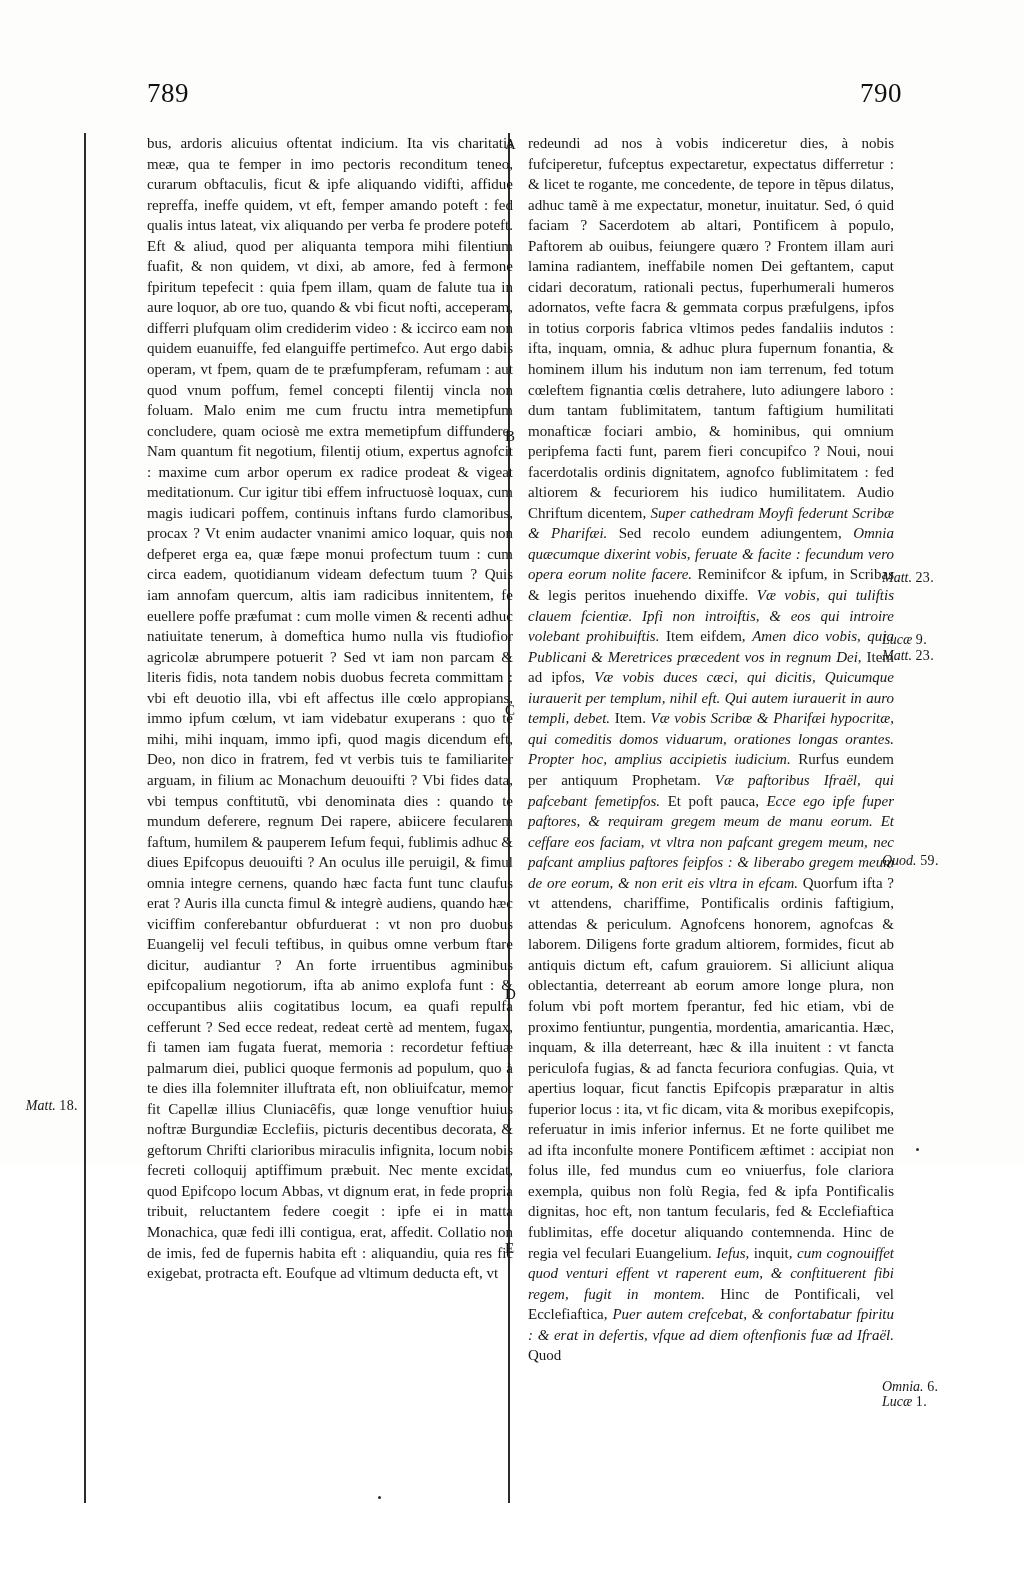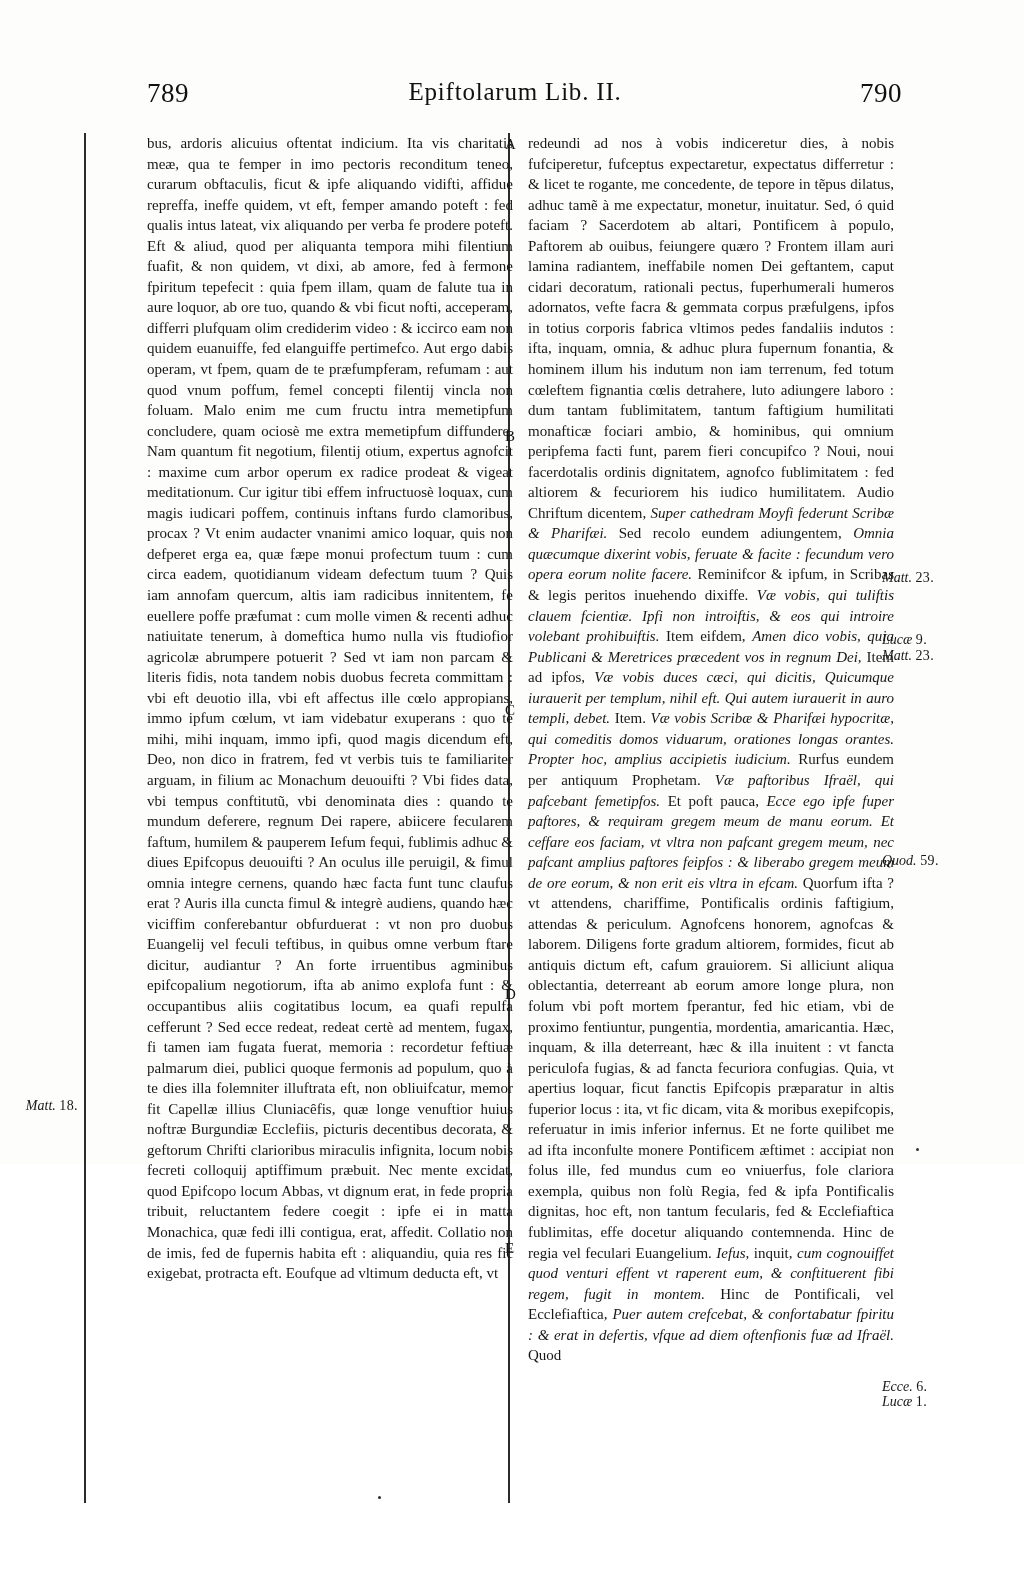--- a/index.html
+++ b/index.html
@@ -125,21 +125,20 @@
     border-radius: 50%;
   }
 </style>
 </head>
 <body>
 
 <div class="page">
 
   <div class="running-head">
     <div class="folio folio-left">789</div>
-    <div class="head-title">Epiftolarum Lib. II.</div>
     <div class="folio folio-right">790</div>
   </div>
 
   <div class="rule-vert rule-left"></div>
   <div class="rule-vert rule-center"></div>
 
   <div class="col col-left">
     <p>bus, ardoris alicuius oftentat indicium. Ita vis charitatis meæ, qua te femper in imo pectoris reconditum teneo, curarum obftaculis, ficut &amp; ipfe aliquando vidifti, affidue repreffa, ineffe quidem, vt eft, femper amando poteft : fed qualis intus lateat, vix aliquando per verba fe prodere poteft. Eft &amp; aliud, quod per aliquanta tempora mihi filentium fuafit, &amp; non quidem, vt dixi, ab amore, fed à fermone fpiritum tepefecit : quia fpem illam, quam de falute tua in aure loquor, ab ore tuo, quando &amp; vbi ficut nofti, acceperam, differri plufquam olim crediderim video : &amp; iccirco eam non quidem euanuiffe, fed elanguiffe pertimefco. Aut ergo dabis operam, vt fpem, quam de te præfumpferam, refumam : aut quod vnum poffum, femel concepti filentij vincla non foluam. Malo enim me cum fructu intra memetipfum concludere, quam ociosè me extra memetipfum diffundere. Nam quantum fit negotium, filentij otium, expertus agnofcit : maxime cum arbor operum ex radice prodeat &amp; vigeat meditationum. Cur igitur tibi effem infructuosè loquax, cum magis iudicari poffem, continuis inftans furdo clamoribus, procax ? Vt enim audacter vnanimi amico loquar, quis non defperet erga ea, quæ fæpe monui profectum tuum : cum circa eadem, quotidianum videam defectum tuum ? Quis iam annofam quercum, altis iam radicibus innitentem, fe euellere poffe præfumat : cum molle vimen &amp; recenti adhuc natiuitate tenerum, à domeftica humo nulla vis ftudiofior agricolæ abrumpere potuerit ? Sed vt iam non parcam &amp; literis fidis, nota tandem nobis duobus fecreta committam : vbi eft deuotio illa, vbi eft affectus ille cœlo appropians, immo ipfum cœlum, vt iam videbatur exuperans : quo te mihi, mihi inquam, immo ipfi, quod magis dicendum eft, Deo, non dico in fratrem, fed vt verbis tuis te familiariter arguam, in filium ac Monachum deuouifti ? Vbi fides data, vbi tempus conftitutũ, vbi denominata dies : quando te mundum deferere, regnum Dei rapere, abiicere fecularem faftum, humilem &amp; pauperem Iefum fequi, fublimis adhuc &amp; diues Epifcopus deuouifti ? An oculus ille peruigil, &amp; fimul omnia integre cernens, quando hæc facta funt tunc claufus erat ? Auris illa cuncta fimul &amp; integrè audiens, quando hæc viciffim conferebantur obfurduerat : vt non pro duobus Euangelij vel feculi teftibus, in quibus omne verbum ftare dicitur, audiantur ? An forte irruentibus agminibus epifcopalium negotiorum, ifta ab animo explofa funt : &amp; occupantibus aliis cogitatibus locum, ea quafi repulfa cefferunt ? Sed ecce redeat, redeat certè ad mentem, fugax, fi tamen iam fugata fuerat, memoria : recordetur feftiuæ palmarum diei, publici quoque fermonis ad populum, quo à te dies illa folemniter illuftrata eft, non obliuifcatur, memor fit Capellæ illius Cluniacêfis, quæ longe venuftior huius noftræ Burgundiæ Ecclefiis, picturis decentibus decorata, &amp; geftorum Chrifti clarioribus miraculis infignita, locum nobis fecreti colloquij aptiffimum præbuit. Nec mente excidat, quod Epifcopo locum Abbas, vt dignum erat, in fede propria tribuit, reluctantem federe coegit : ipfe ei in matta Monachica, quæ fedi illi contigua, erat, affedit. Collatio non de imis, fed de fupernis habita eft : aliquandiu, quia res fic exigebat, protracta eft. Eoufque ad vltimum deducta eft, vt</p>
   </div>
 
@@ -172,21 +171,21 @@
     <span class="ref-book">Matt.</span>
     <span class="ref-num">23.</span>
   </div>
 
   <div class="margin-note margin-right" style="left:882px; top:853px;">
     <span class="ref-book">Quod.</span>
     <span class="ref-num">59.</span>
   </div>
 
   <div class="margin-note margin-right" style="left:882px; top:1379px;">
-    <span class="ref-book">Ecce.</span>
+    <span class="ref-book">Omnia.</span>
     <span class="ref-num">6.</span>
   </div>
 
   <div class="margin-note margin-right" style="left:882px; top:1394px;">
     <span class="ref-book">Lucæ</span>
     <span class="ref-num">1.</span>
   </div>
 
   <div class="speck" style="left:378px; top:1496px;"></div>
   <div class="speck-right-edge" style="left:916px; top:1148px;"></div>

